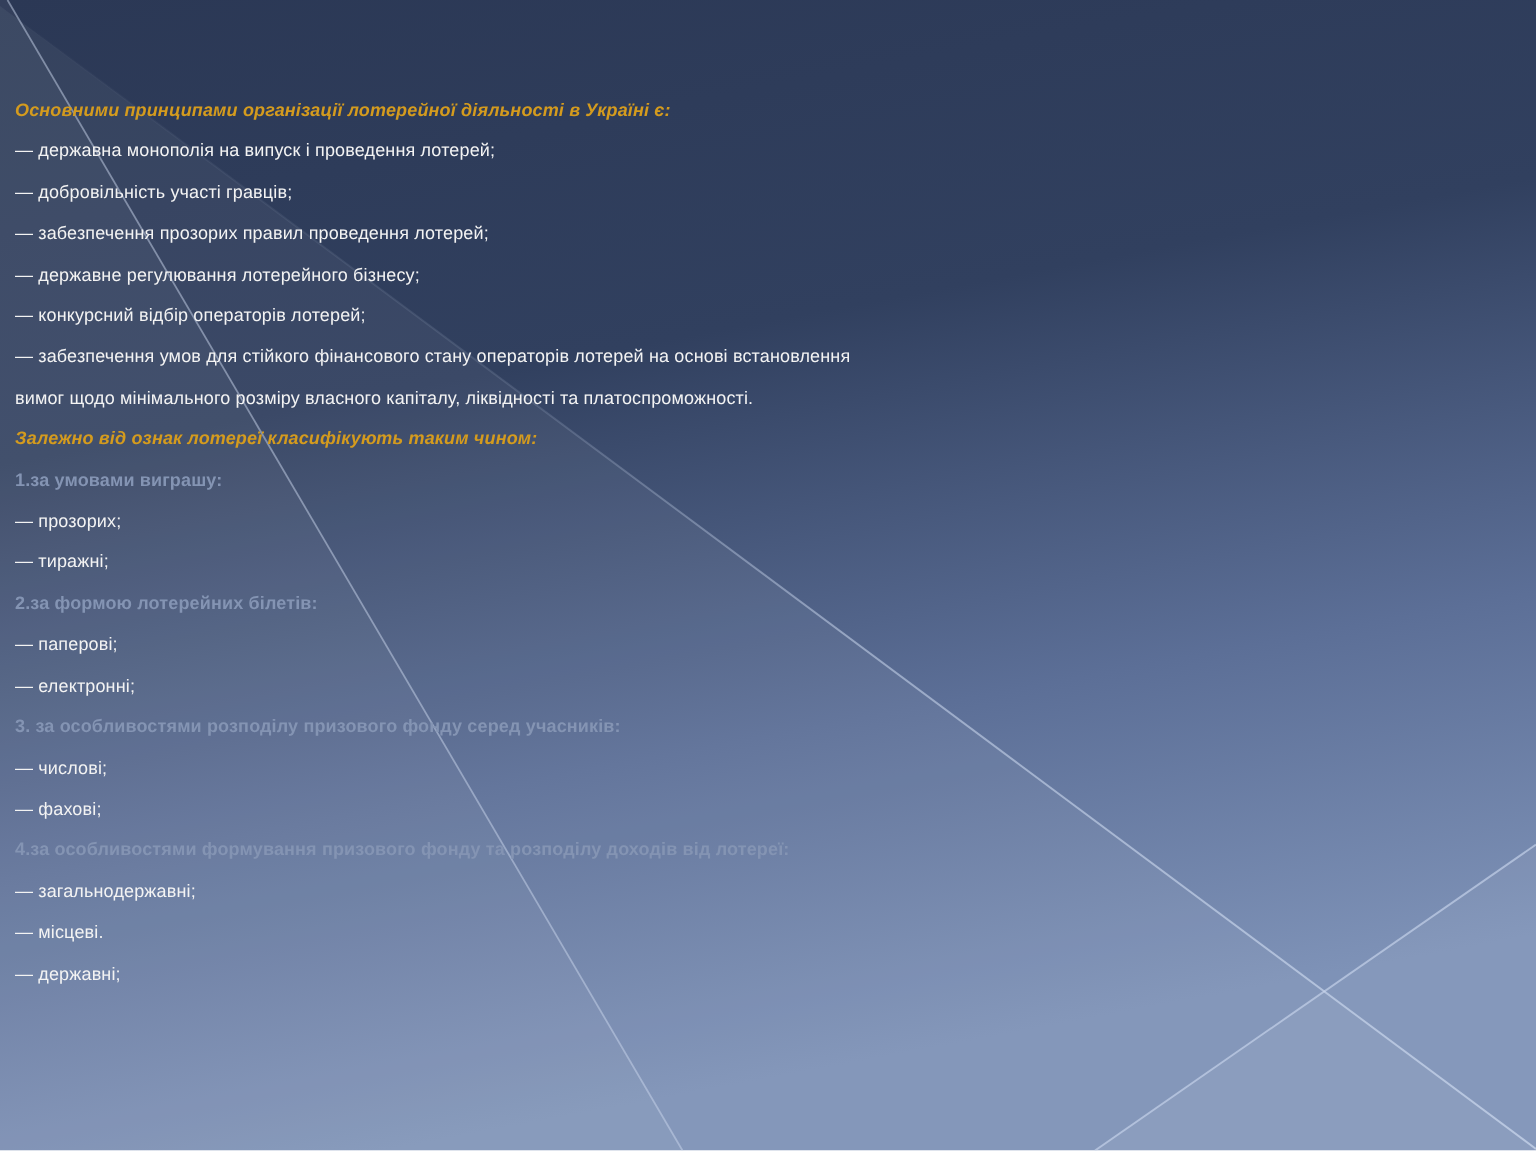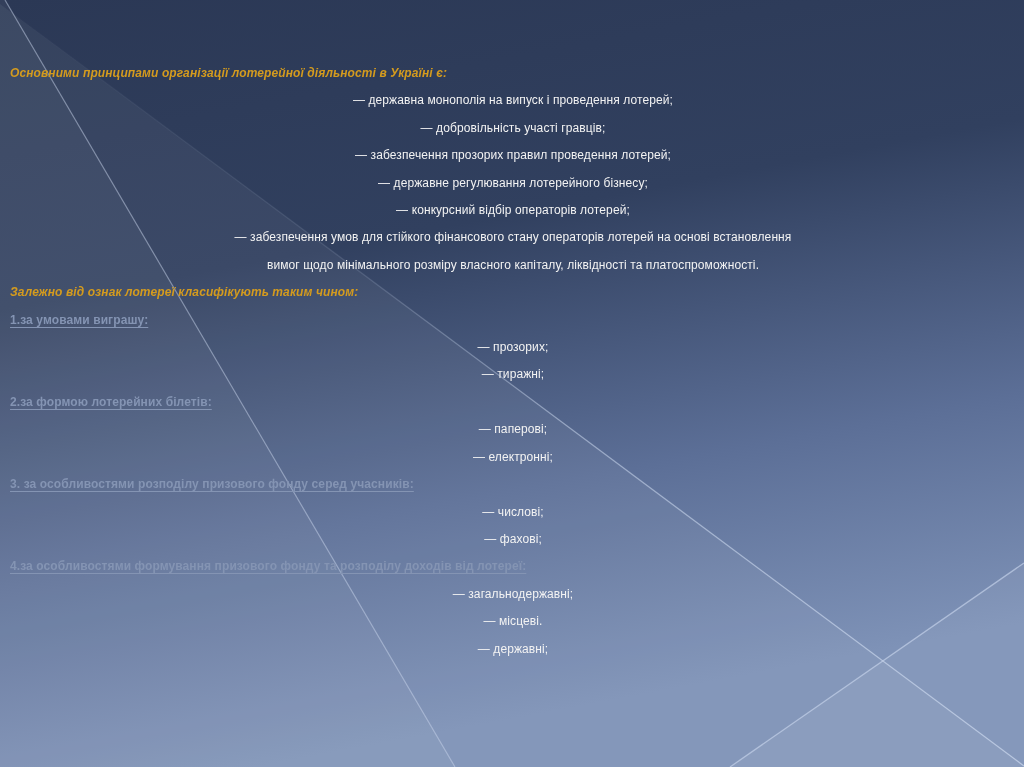--- a/index.html
+++ b/index.html
@@ -34,26 +34,24 @@
     letter-spacing: 0.1px;
   }
   .line.gold {
     color: var(--gold, #D49B1E);
     font-weight: bold;
     font-style: italic;
   }
   .line.num {
     color: var(--numblue, #8494B3);
     font-weight: bold;
-    text-decoration: underline;
     text-underline-offset: 3px;
   }
   .line.body {
     color: var(--body, #F3F3F3);
-    text-align: center;
   }
 </style>
 </head>
 <body>
 
 <div class="slide">
 
   <svg class="bg-svg" width="1024" height="767" viewBox="0 0 1024 767" xmlns="http://www.w3.org/2000/svg">
     <defs>
       <linearGradient id="bgGrad" x1="0" y1="0" x2="0.25" y2="1">

